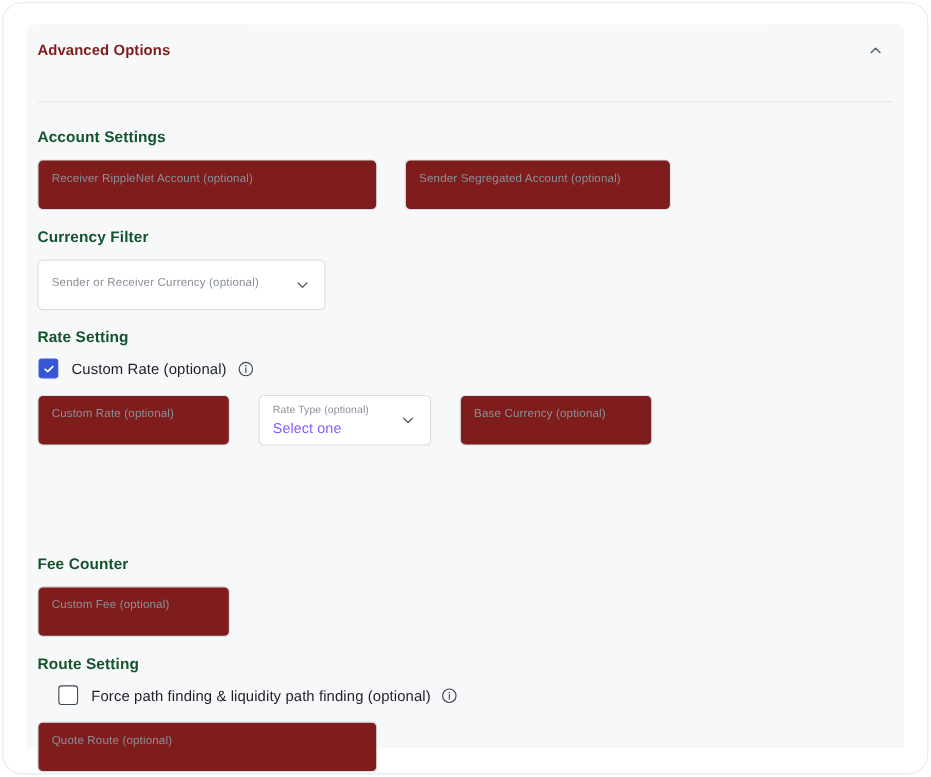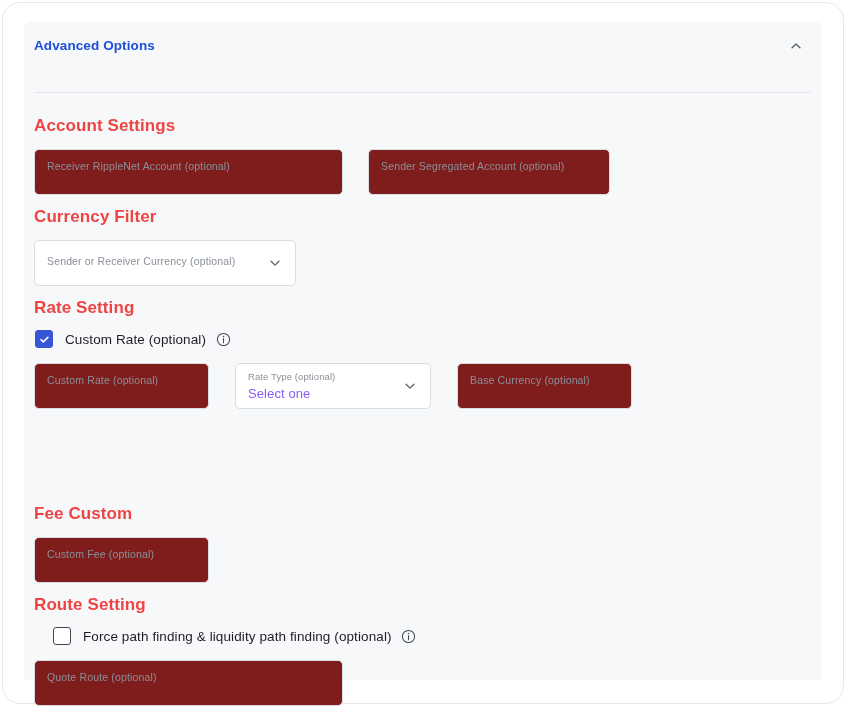--- a/index.html
+++ b/index.html
@@ -43,21 +43,21 @@
   .panel-header {
     position: relative;
     height: 46px;
     display: flex;
     align-items: center;
     padding: 0 10px 0 10px;
   }
   .panel-title {
     font-size: 13.5px;
     font-weight: bold;
-    color: #1d4ed8;
+    color: #7f1d1d;
     letter-spacing: .1px;
     margin-left: 0px;
   }
   .chevron-collapse {
     position: absolute;
     right: 16px;
     top: 14px;
     width: 20px; height: 20px;
     display: flex; align-items: center; justify-content: center;
     cursor: pointer;
@@ -74,23 +74,23 @@
 
   .body {
     position: absolute;
     left: 10px;
     top: 82px;
     right: 10px;
     bottom: 0;
   }
 
   .section-title {
-    font-size: 17px;
+    font-size: 14px;
     font-weight: bold;
-    color: #ef4444;
+    color: #14532d;
     margin: 0;
     letter-spacing: .1px;
   }
 
   .row { display: flex; }
 
   
   .field {
     position: relative;
     background: #7f1d1d;
@@ -149,21 +149,21 @@
   .select-field .caret {
     position: absolute;
     right: 12px;
     top: 50%;
     transform: translateY(-50%);
     width: 16px; height: 16px;
     display: flex; align-items: center; justify-content: center;
     cursor: pointer;
   }
   .select-field.w-lg { width: 262px; }
-  .select-field.w-md { width: 196px; }
+  .select-field.w-md { width: 157px; }
 
   
   .check-row {
     display: flex;
     align-items: center;
   }
   .cb {
     width: 18px; height: 18px;
     border-radius: 3px;
     flex: 0 0 auto;
@@ -272,21 +272,21 @@
             </span>
           </div>
           <div class="field w-sm">
             <span class="ph">Base Currency (optional)</span>
           </div>
         </div>
 
       </div>
 
       <div style="position:absolute; left:0px; top:400px;">
-        <div class="section-title">Fee Custom</div>
+        <div class="section-title">Fee Counter</div>
         <div style="margin-top:13px;">
           <div class="field w-sm">
             <span class="ph">Custom Fee (optional)</span>
           </div>
         </div>
       </div>
 
       <div style="position:absolute; left:0px; top:491px;">
         <div class="section-title">Route Setting</div>
 

